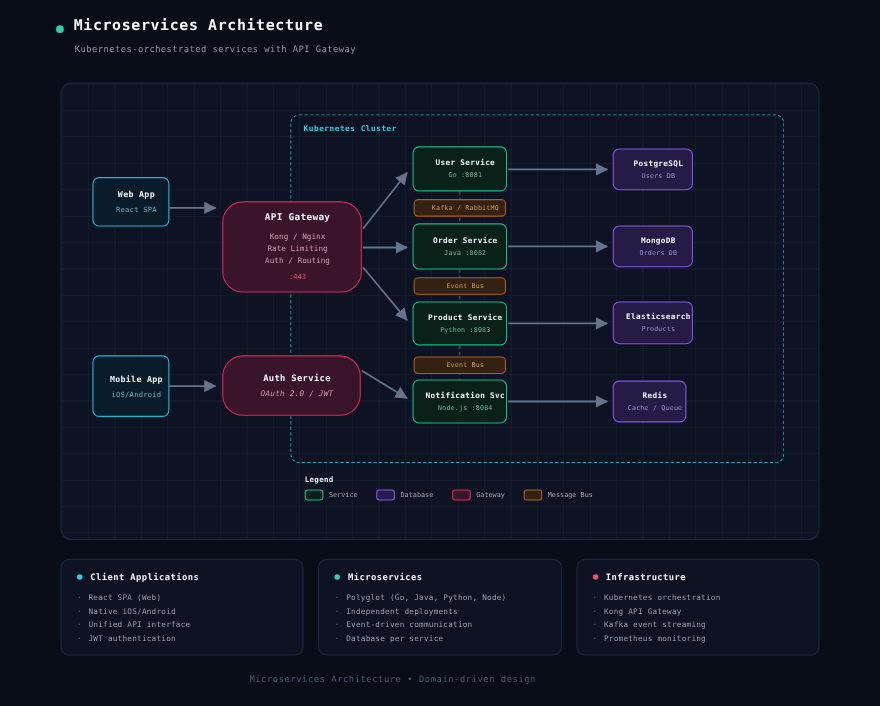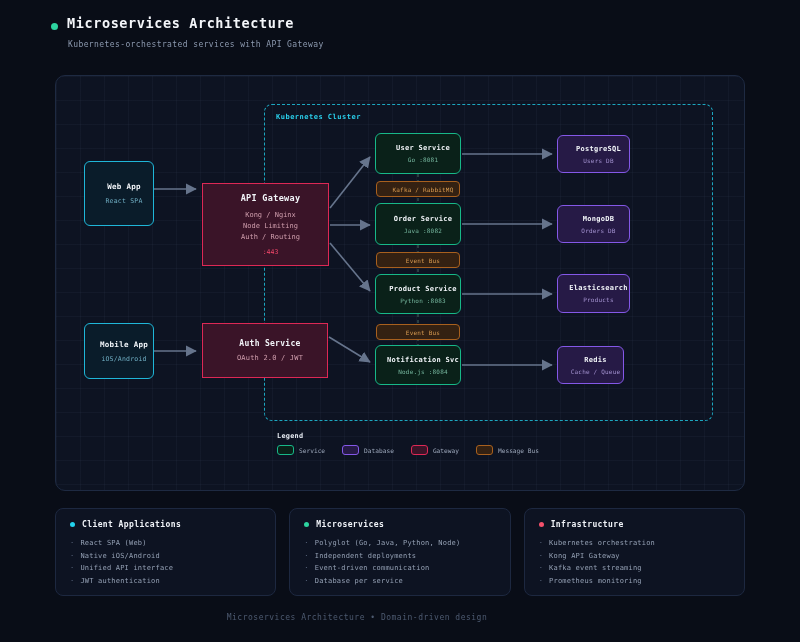--- a/index.html
+++ b/index.html
@@ -25,26 +25,26 @@
     border:1.5px dashed rgba(34,209,238,.78);border-radius:8px;}
   .cluster-label{position:absolute;left:11px;top:8px;font-size:7px;font-weight:bold;color:#2ad0ec;letter-spacing:.5px;}
   
   .node{position:absolute;box-sizing:border-box;display:flex;flex-direction:column;
         align-items:center;justify-content:center;text-align:center;border-radius:6px;padding-left:10px;}
   .node-title{font-weight:bold;color:#f2f5f9;letter-spacing:.3px;}
   .node-sub{letter-spacing:.2px;}
   .n-cyan{border:1.5px solid #1fb6d8;background:#0a1c2a;}
   .n-cyan .node-title{font-size:7.5px;}
   .n-cyan .node-sub{font-size:6.5px;color:#6fadc2;margin-top:6px;}
-  .n-red{border:1.5px solid #dd2855;background:#3a1428;border-radius:0;}
+  .n-red{border:1.5px solid #dd2855;background:#3a1428;border-radius:19px;}
   .n-gw .node-title{font-size:8.5px;margin-bottom:5px;}
   .n-gw .gw-line{font-size:7px;color:#cf9dac;margin-top:3px;}
   .n-gw .gw-port{font-size:6.5px;color:#f5486b;margin-top:7px;}
   .n-auth .node-title{font-size:8px;}
-  .n-auth .node-sub{font-size:7px;color:#cf9dac;margin-top:6px;}
+  .n-auth .node-sub{font-size:7px;color:#cf9dac;margin-top:6px;font-style:italic;}
   .n-green{border:1.5px solid #17b888;background:#0a2119;}
   .n-green .node-title{font-size:7px;}
   .n-green .node-sub{font-size:6px;color:#74b49c;margin-top:4px;}
   .n-purple{border:1.5px solid #8458e8;background:#261a46;}
   .n-purple .node-title{font-size:7px;}
   .n-purple .node-sub{font-size:6px;color:#a392d0;margin-top:4px;}
   .n-bus{border:1px solid #a8601e;background:#342112;border-radius:4px;}
   .n-bus .bus-label{font-size:6px;color:#d79a50;letter-spacing:.2px;}
   
   .legend-title{position:absolute;left:221px;top:356px;font-size:6.8px;font-weight:bold;color:#e8edf4;letter-spacing:.3px;}
@@ -97,33 +97,33 @@
       <line x1="362" y1="98" x2="362" y2="127"></line>
       <line x1="362" y1="169" x2="362" y2="198"></line>
       <line x1="362" y1="238" x2="362" y2="269"></line>
     </g>
   </svg>
 
   <div class="cluster">
     <div class="cluster-label">Kubernetes Cluster</div>
   </div>
 
-  <div class="node n-cyan" style="left:28px;top:85px;width:70px;height:65px">
+  <div class="node n-cyan" style="left:28px;top:85px;width:70px;height:45px">
     <div class="node-title">Web App</div>
     <div class="node-sub">React SPA</div>
   </div>
   <div class="node n-cyan" style="left:28px;top:247px;width:70px;height:56px">
     <div class="node-title">Mobile App</div>
     <div class="node-sub">iOS/Android</div>
   </div>
 
   <div class="node n-red n-gw" style="left:146px;top:107px;width:127px;height:83px">
     <div class="node-title">API Gateway</div>
     <div class="gw-line">Kong / Nginx</div>
-    <div class="gw-line">Node Limiting</div>
+    <div class="gw-line">Rate Limiting</div>
     <div class="gw-line">Auth / Routing</div>
     <div class="gw-port">:443</div>
   </div>
   <div class="node n-red n-auth" style="left:146px;top:247px;width:126px;height:55px">
     <div class="node-title">Auth Service</div>
     <div class="node-sub">OAuth 2.0 / JWT</div>
   </div>
 
   <div class="node n-green" style="left:319px;top:57px;width:86px;height:41px">
     <div class="node-title">User Service</div>

